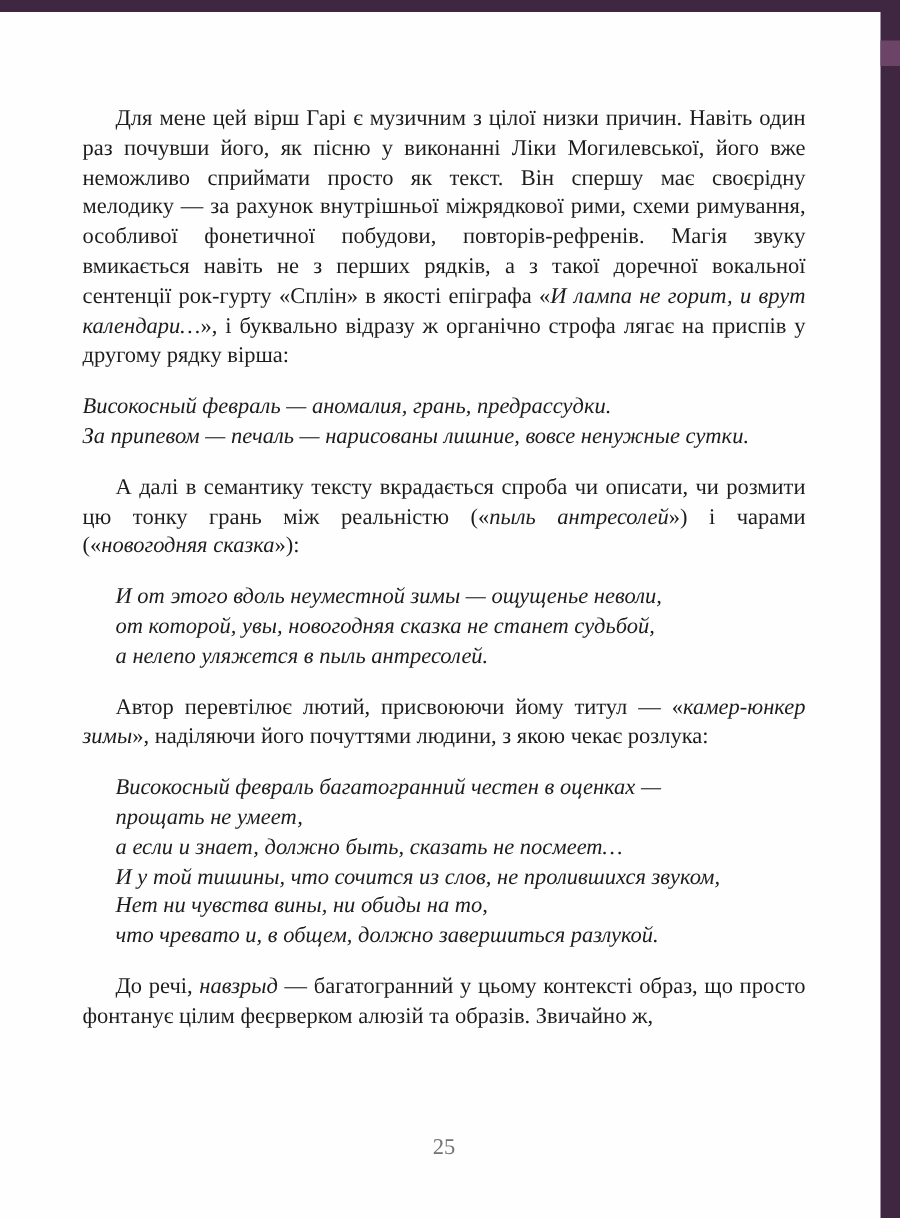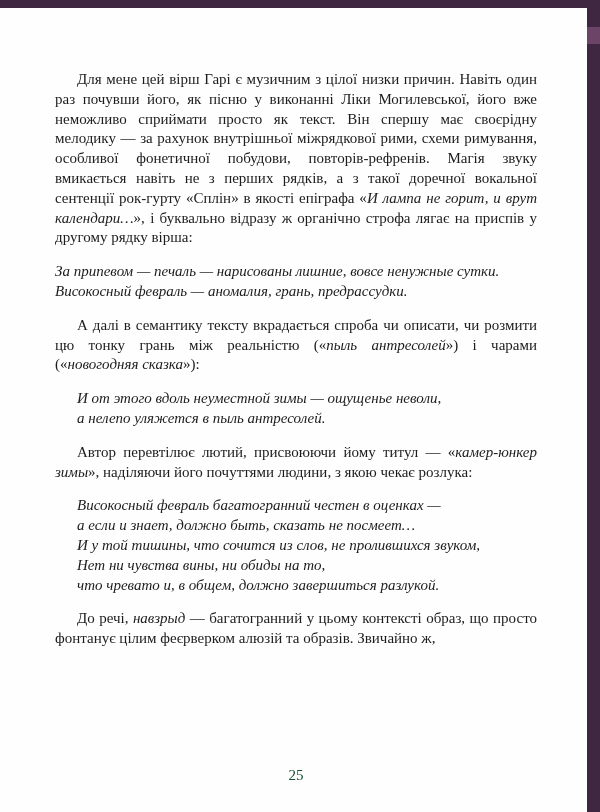--- a/index.html
+++ b/index.html
@@ -44,49 +44,51 @@
   }
   .verse {
     font-style: italic;
     margin: 0 0 14px 0;
   }
   .verse.indented { padding-left: 22px; }
   .verse-line { white-space: normal; }
   .it { font-style: italic; }
   .page-number {
     position: absolute;
-    bottom: 28px;
+    bottom: 38px;
     left: 55px;
     right: 63px;
     text-align: center;
     font-size: 15px;
-    color: #14532d;
+    color: #737373;
   }
 </style>
 </head>
 <body>
 
 <div class="top-bar"></div>
 <div class="right-bar"></div>
 <div class="right-bar-notch"></div>
 
 <main class="content" id="content">
     <p class="body"><span>Для мене цей вірш Гарі є музичним з цілої низки причин. Навіть один раз почувши його, як пісню у виконанні Ліки Могилевської, його вже неможливо сприймати просто як текст. Він спершу має своєрідну мелодику — за рахунок внутрішньої міжрядкової рими, схеми римування, особливої фонетичної побудови, повторів-рефренів. Магія звуку вмикається навіть не з перших рядків, а з такої доречної вокальної сентенції рок-гурту «Сплін» в якості епіграфа «</span><span class="it">И лампа не горит, и врут календари…</span><span>», і буквально відразу ж органічно строфа лягає на приспів у другому рядку вірша:</span></p>
     <div class="verse">
+      <div class="verse-line">Високосный февраль — аномалия, грань, предрассудки.</div>
       <div class="verse-line">За припевом — печаль — нарисованы лишние, вовсе ненужные сутки.</div>
-      <div class="verse-line">Високосный февраль — аномалия, грань, предрассудки.</div>
     </div>
     <p class="body"><span>А далі в семантику тексту вкрадається спроба чи описати, чи розмити цю тонку грань між реальністю («</span><span class="it">пыль антресолей</span><span>») і чарами («</span><span class="it">новогодняя сказка</span><span>»):</span></p>
     <div class="verse indented">
       <div class="verse-line">И от этого вдоль неуместной зимы — ощущенье неволи,</div>
+      <div class="verse-line">от которой, увы, новогодняя сказка не станет судьбой,</div>
       <div class="verse-line">а нелепо уляжется в пыль антресолей.</div>
     </div>
     <p class="body"><span>Автор перевтілює лютий, присвоюючи йому титул — «</span><span class="it">камер-юнкер зимы</span><span>», наділяючи його почуттями людини, з якою чекає розлука:</span></p>
     <div class="verse indented">
       <div class="verse-line">Високосный февраль багатогранний честен в оценках —</div>
+      <div class="verse-line">прощать не умеет,</div>
       <div class="verse-line">а если и знает, должно быть, сказать не посмеет…</div>
       <div class="verse-line">И у той тишины, что сочится из слов, не пролившихся звуком,</div>
       <div class="verse-line">Нет ни чувства вины, ни обиды на то,</div>
       <div class="verse-line">что чревато и, в общем, должно завершиться разлукой.</div>
     </div>
     <p class="body"><span>До речі, </span><span class="it">навзрыд</span><span> — багатогранний у цьому контексті образ, що просто фонтанує цілим феєрверком алюзій та образів. Звичайно ж,</span></p>
   </main>
 
 <div class="page-number">25</div>
 

